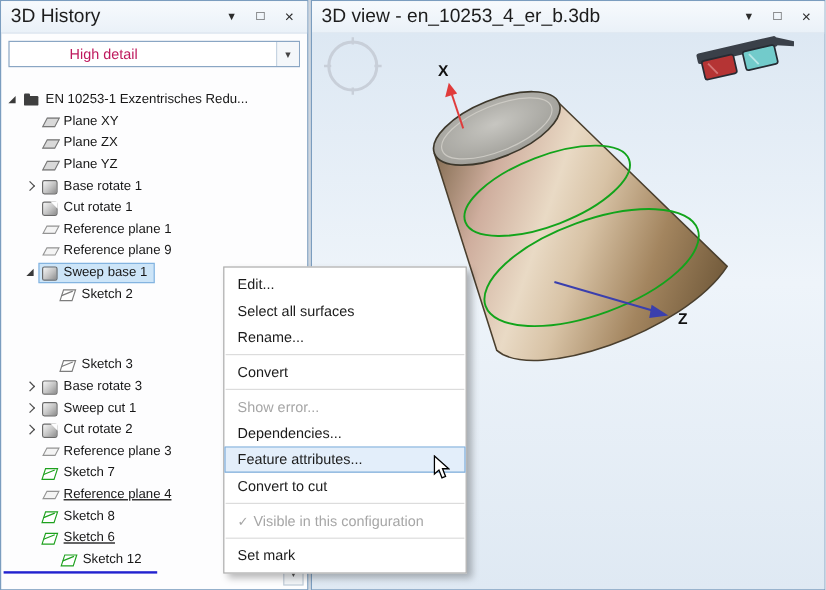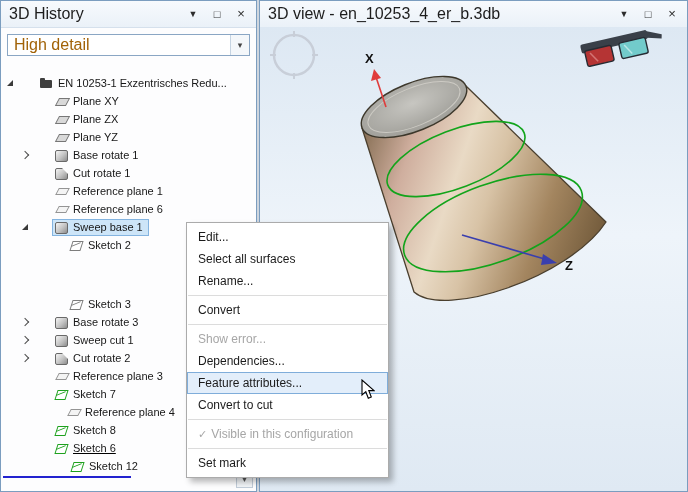--- a/index.html
+++ b/index.html
@@ -12,26 +12,26 @@
   .right-panel{left:259px;top:0;width:429px;height:492px;}
   .titlebar{height:26px;display:flex;align-items:center;padding:0 8px;background:linear-gradient(#f7fafd,#eaf1f8);border-bottom:1px solid #d5e0ec;}
   .titlebar .title{font-size:16px;color:#1d1d1d;}
   .win-btns{margin-left:auto;display:flex;gap:10px;align-items:center;}
   .win-btn{font-size:9px;color:#2c2c2c;width:14px;height:14px;line-height:14px;text-align:center;cursor:default;}
   .win-btn.max{font-size:11px;}
   .win-btn.close{font-size:13px;}
 
   
   .detail-combo{margin:6px;height:22px;border:1px solid #8aa6c4;background:#fff;display:flex;align-items:center;box-sizing:border-box;}
-  .detail-combo .val{font-size:16px;color:#a16207;padding-left:6px;flex:1;}
+  .detail-combo .val{font-size:12px;color:#be185d;padding-left:6px;flex:1;margin-left:44px;}
   .combo-arrow{width:18px;height:20px;display:flex;align-items:center;justify-content:center;font-size:9px;color:#444;border-left:1px solid #c6d4e2;background:#f4f7fa;}
 
   
   .tree{margin-top:18px;position:relative;}
-  .tree-row{display:flex;align-items:center;height:18px;white-space:nowrap;gap:20px;}
+  .tree-row{display:flex;align-items:center;height:18px;white-space:nowrap;}
   .expander{width:14px;height:14px;flex:none;display:inline-flex;align-items:center;justify-content:center;}
   .tri-collapsed{display:block;width:5px;height:5px;border-right:1.4px solid #4b4b4b;border-bottom:1.4px solid #4b4b4b;transform:rotate(-45deg);}
   .tri-expanded{display:block;width:0;height:0;border-left:6px solid transparent;border-bottom:6px solid #3a3a3a;}
   .row-content{display:inline-flex;align-items:center;height:17px;padding:0 5px 0 1px;border:1px solid transparent;box-sizing:border-box;}
   .row-content.selected{background:#cde5f8;border-color:#84b4e0;}
   .tree-label{font-size:11px;color:#171717;}
   .tree-icon{width:15px;height:14px;flex:none;margin-right:4px;display:inline-block;position:relative;}
   .icon-folder::before{content:"";position:absolute;left:1px;top:4px;width:12px;height:8px;background:#3f3f3f;border-radius:1px;}
   .icon-folder::after{content:"";position:absolute;left:1px;top:2px;width:5px;height:3px;background:#3f3f3f;border-radius:1px 1px 0 0;}
   .icon-plane::before{content:"";position:absolute;left:3px;top:4px;width:9px;height:6px;background:#d9d9d9;border:1px solid #777;transform:skewX(-28deg);}
@@ -131,21 +131,21 @@
           <span class="expander"></span>
           <span class="row-content">
             <span class="tree-icon icon-refplane"></span>
             <span class="tree-label">Reference plane 1</span>
           </span>
         </div>
         <div class="tree-row" style="padding-left: 17px;">
           <span class="expander"></span>
           <span class="row-content">
             <span class="tree-icon icon-refplane"></span>
-            <span class="tree-label">Reference plane 6</span>
+            <span class="tree-label">Reference plane 9</span>
           </span>
         </div>
         <div class="tree-row" style="padding-left: 17px;">
           <span class="expander">
             <i class="tri-expanded"></i>
           </span>
           <span class="row-content selected">
             <span class="tree-icon icon-solid"></span>
             <span class="tree-label">Sweep base 1</span>
           </span>
@@ -198,21 +198,21 @@
             <span class="tree-label">Reference plane 3</span>
           </span>
         </div>
         <div class="tree-row" style="padding-left: 17px;">
           <span class="expander"></span>
           <span class="row-content">
             <span class="tree-icon icon-sketch-green"></span>
             <span class="tree-label">Sketch 7</span>
           </span>
         </div>
-        <div class="tree-row" style="padding-left: 29px;">
+        <div class="tree-row" style="padding-left: 17px; text-decoration: underline;">
           <span class="expander"></span>
           <span class="row-content">
             <span class="tree-icon icon-refplane"></span>
             <span class="tree-label">Reference plane 4</span>
           </span>
         </div>
         <div class="tree-row" style="padding-left: 17px;">
           <span class="expander"></span>
           <span class="row-content">
             <span class="tree-icon icon-sketch-green"></span>

